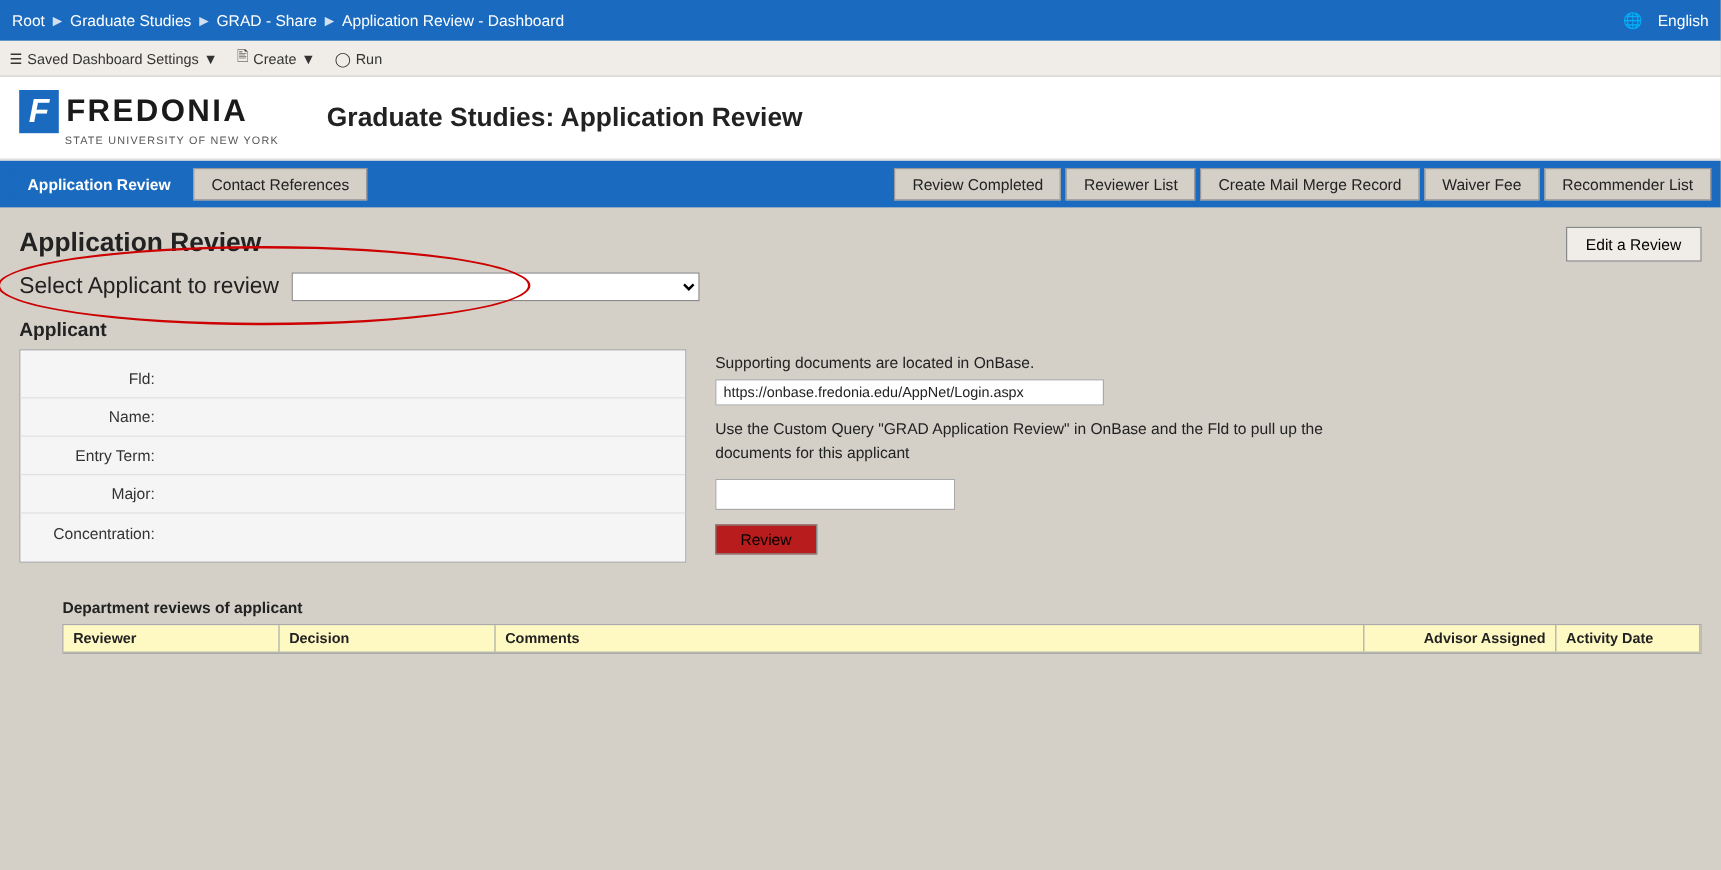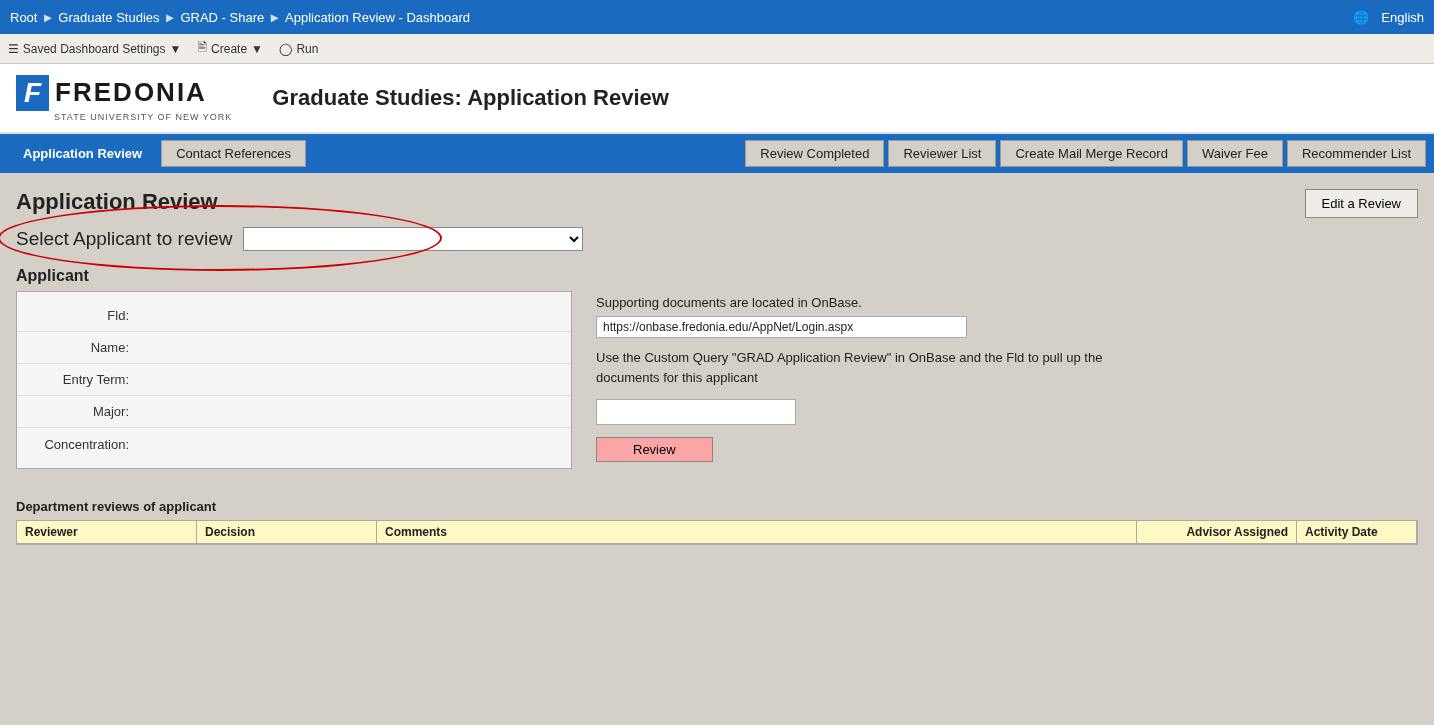--- a/index.html
+++ b/index.html
@@ -223,21 +223,21 @@
       flex: 1;
       padding-top: 4px;
     }
     .supporting-text {
       font-size: 13px;
       color: #222;
       margin-bottom: 6px;
     }
     .onbase-link {
       display: block;
-      width: 371px;
+      width: 324px;
       padding: 3px 6px;
       border: 1px solid #aaa;
       background: white;
       font-size: 12px;
       color: #222;
       margin-bottom: 10px;
     }
     .custom-query-text {
       font-size: 13px;
       color: #222;
@@ -247,30 +247,31 @@
     }
     .text-input-field {
       width: 200px;
       height: 26px;
       border: 1px solid #aaa;
       background: white;
       margin-bottom: 12px;
       display: block;
     }
     .review-btn {
-      padding: 4px 36px;
-      background: #fca5a5;
+      padding: 4px 20px;
+      background: #b91c1c;
       border: 1px solid #888;
       font-size: 13px;
       cursor: pointer;
     }
 
     
     .dept-reviews {
       margin-top: 30px;
+      margin-left: 36px;
     }
     .dept-title {
       font-size: 13px;
       font-weight: bold;
       color: #222;
       margin-bottom: 6px;
     }
     .table-container {
       background: white;
       border: 1px solid #aaa;

